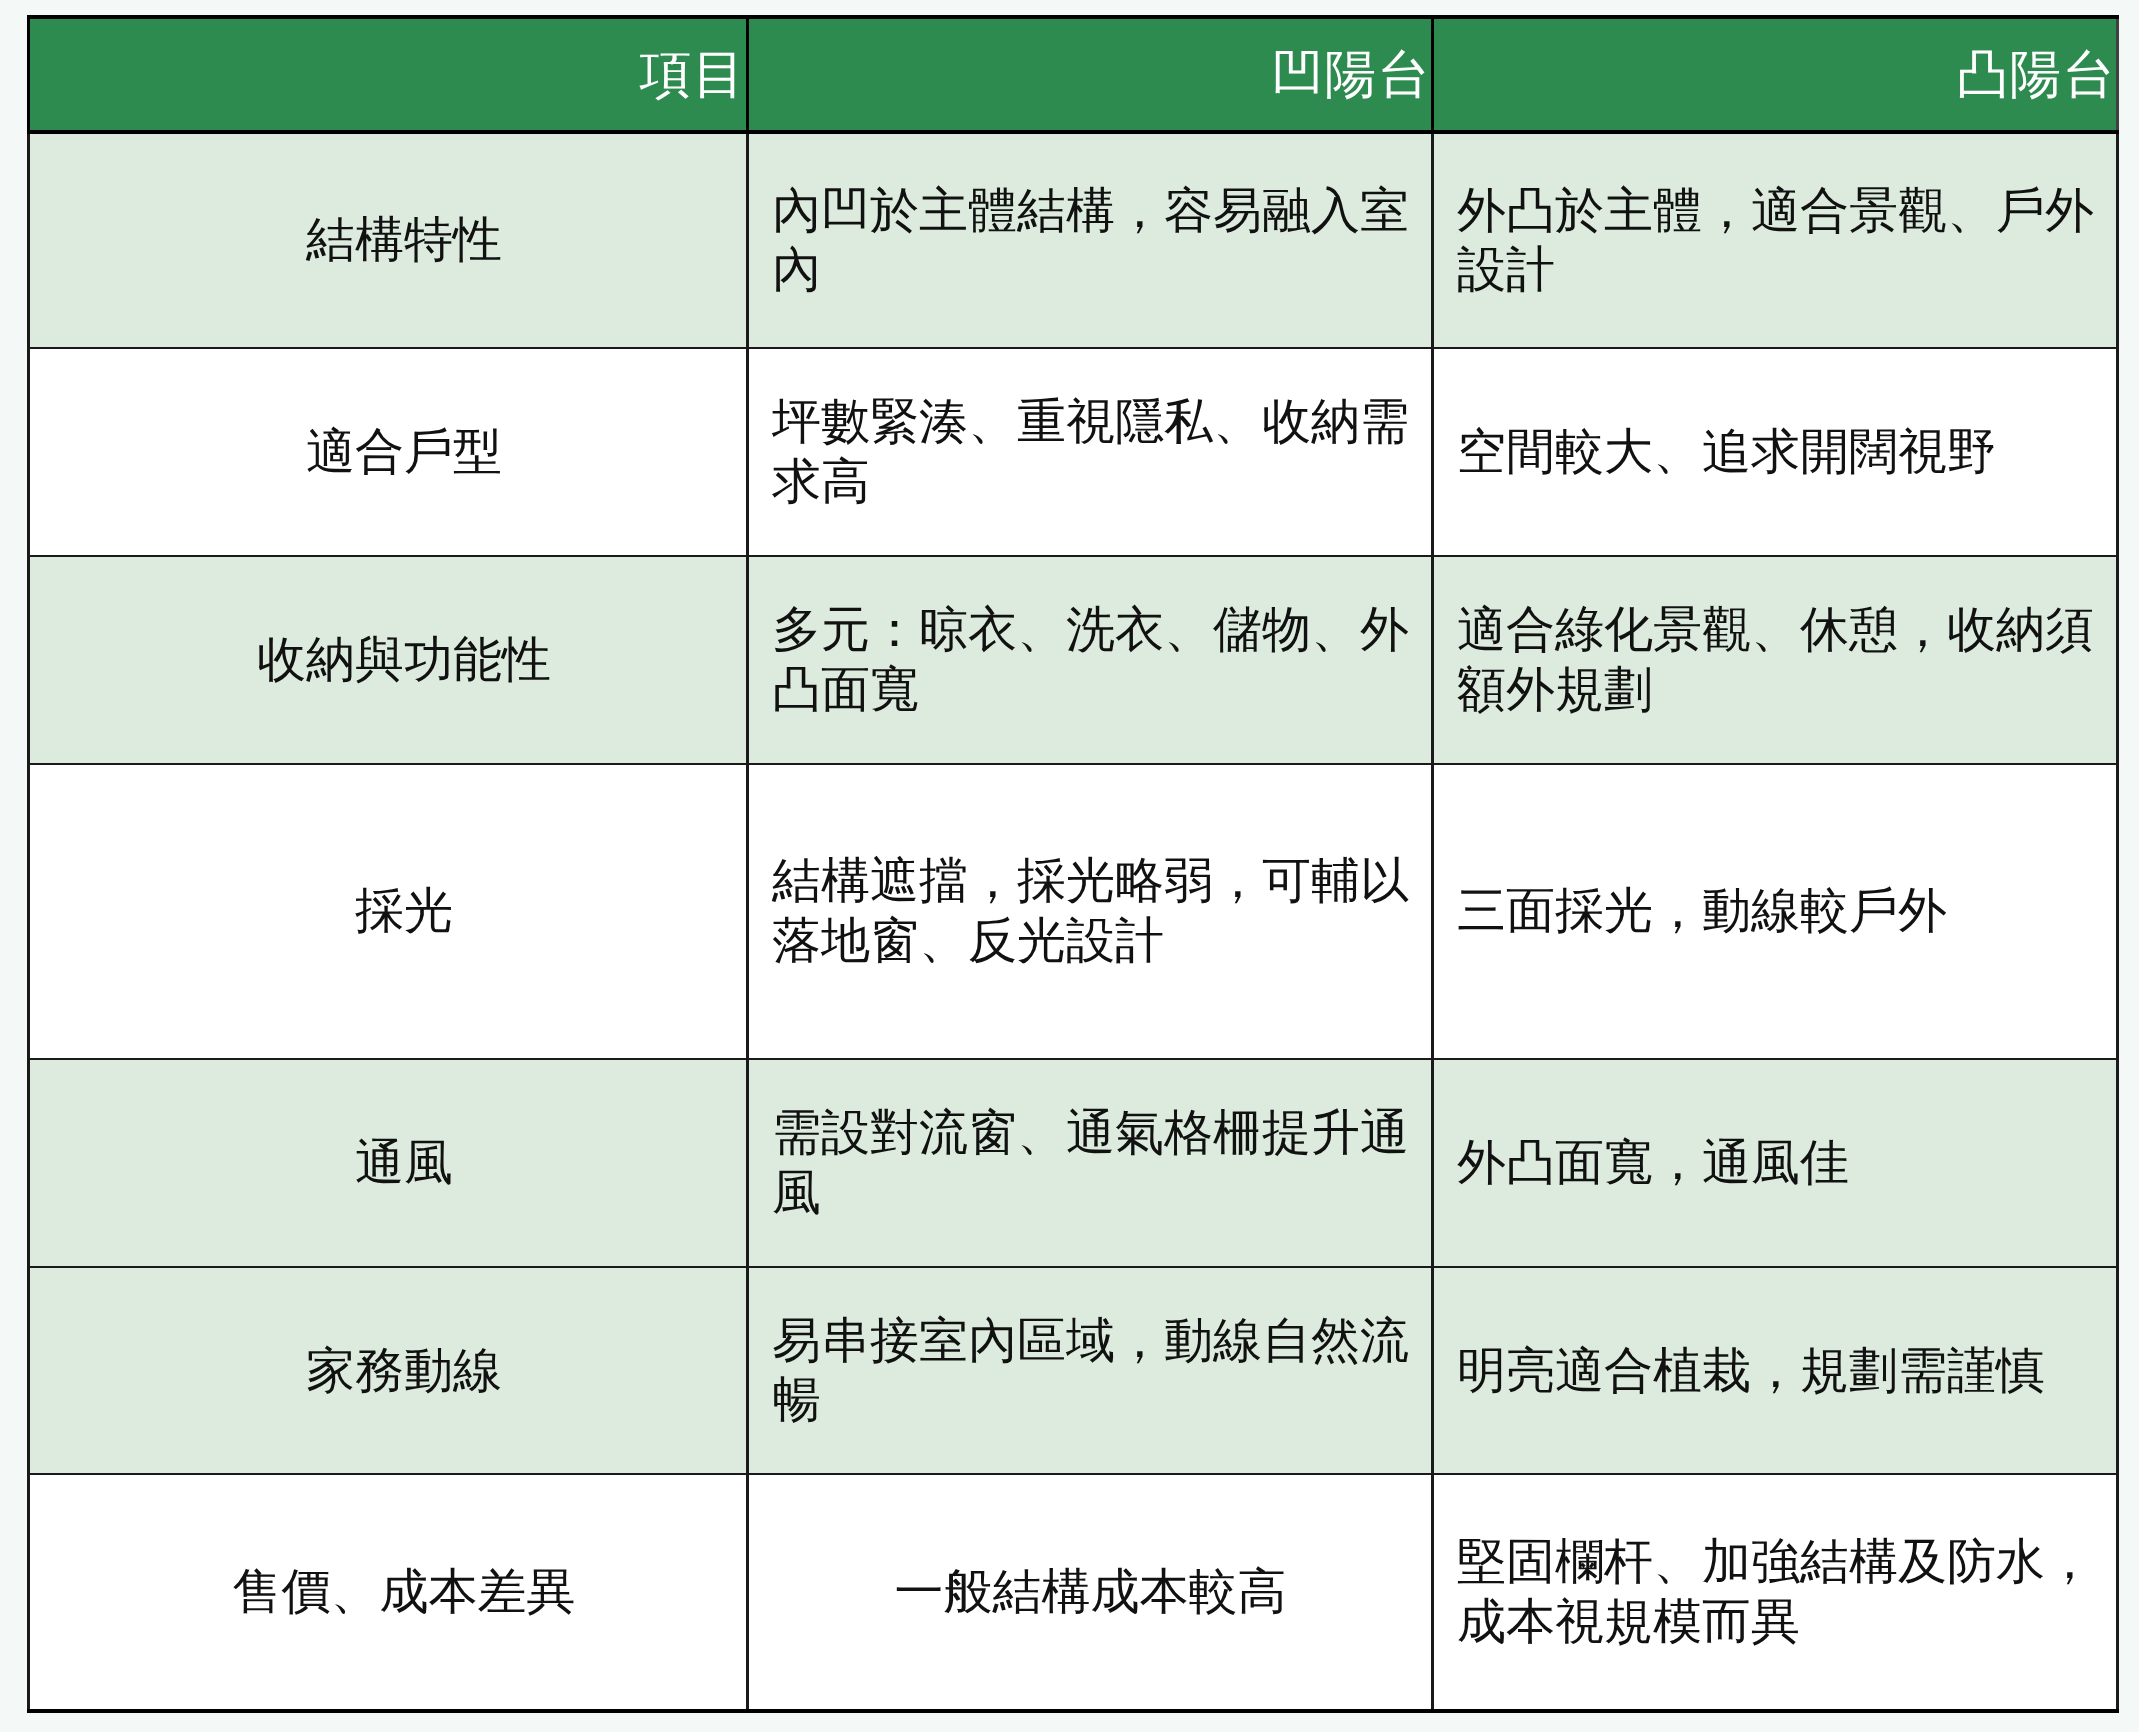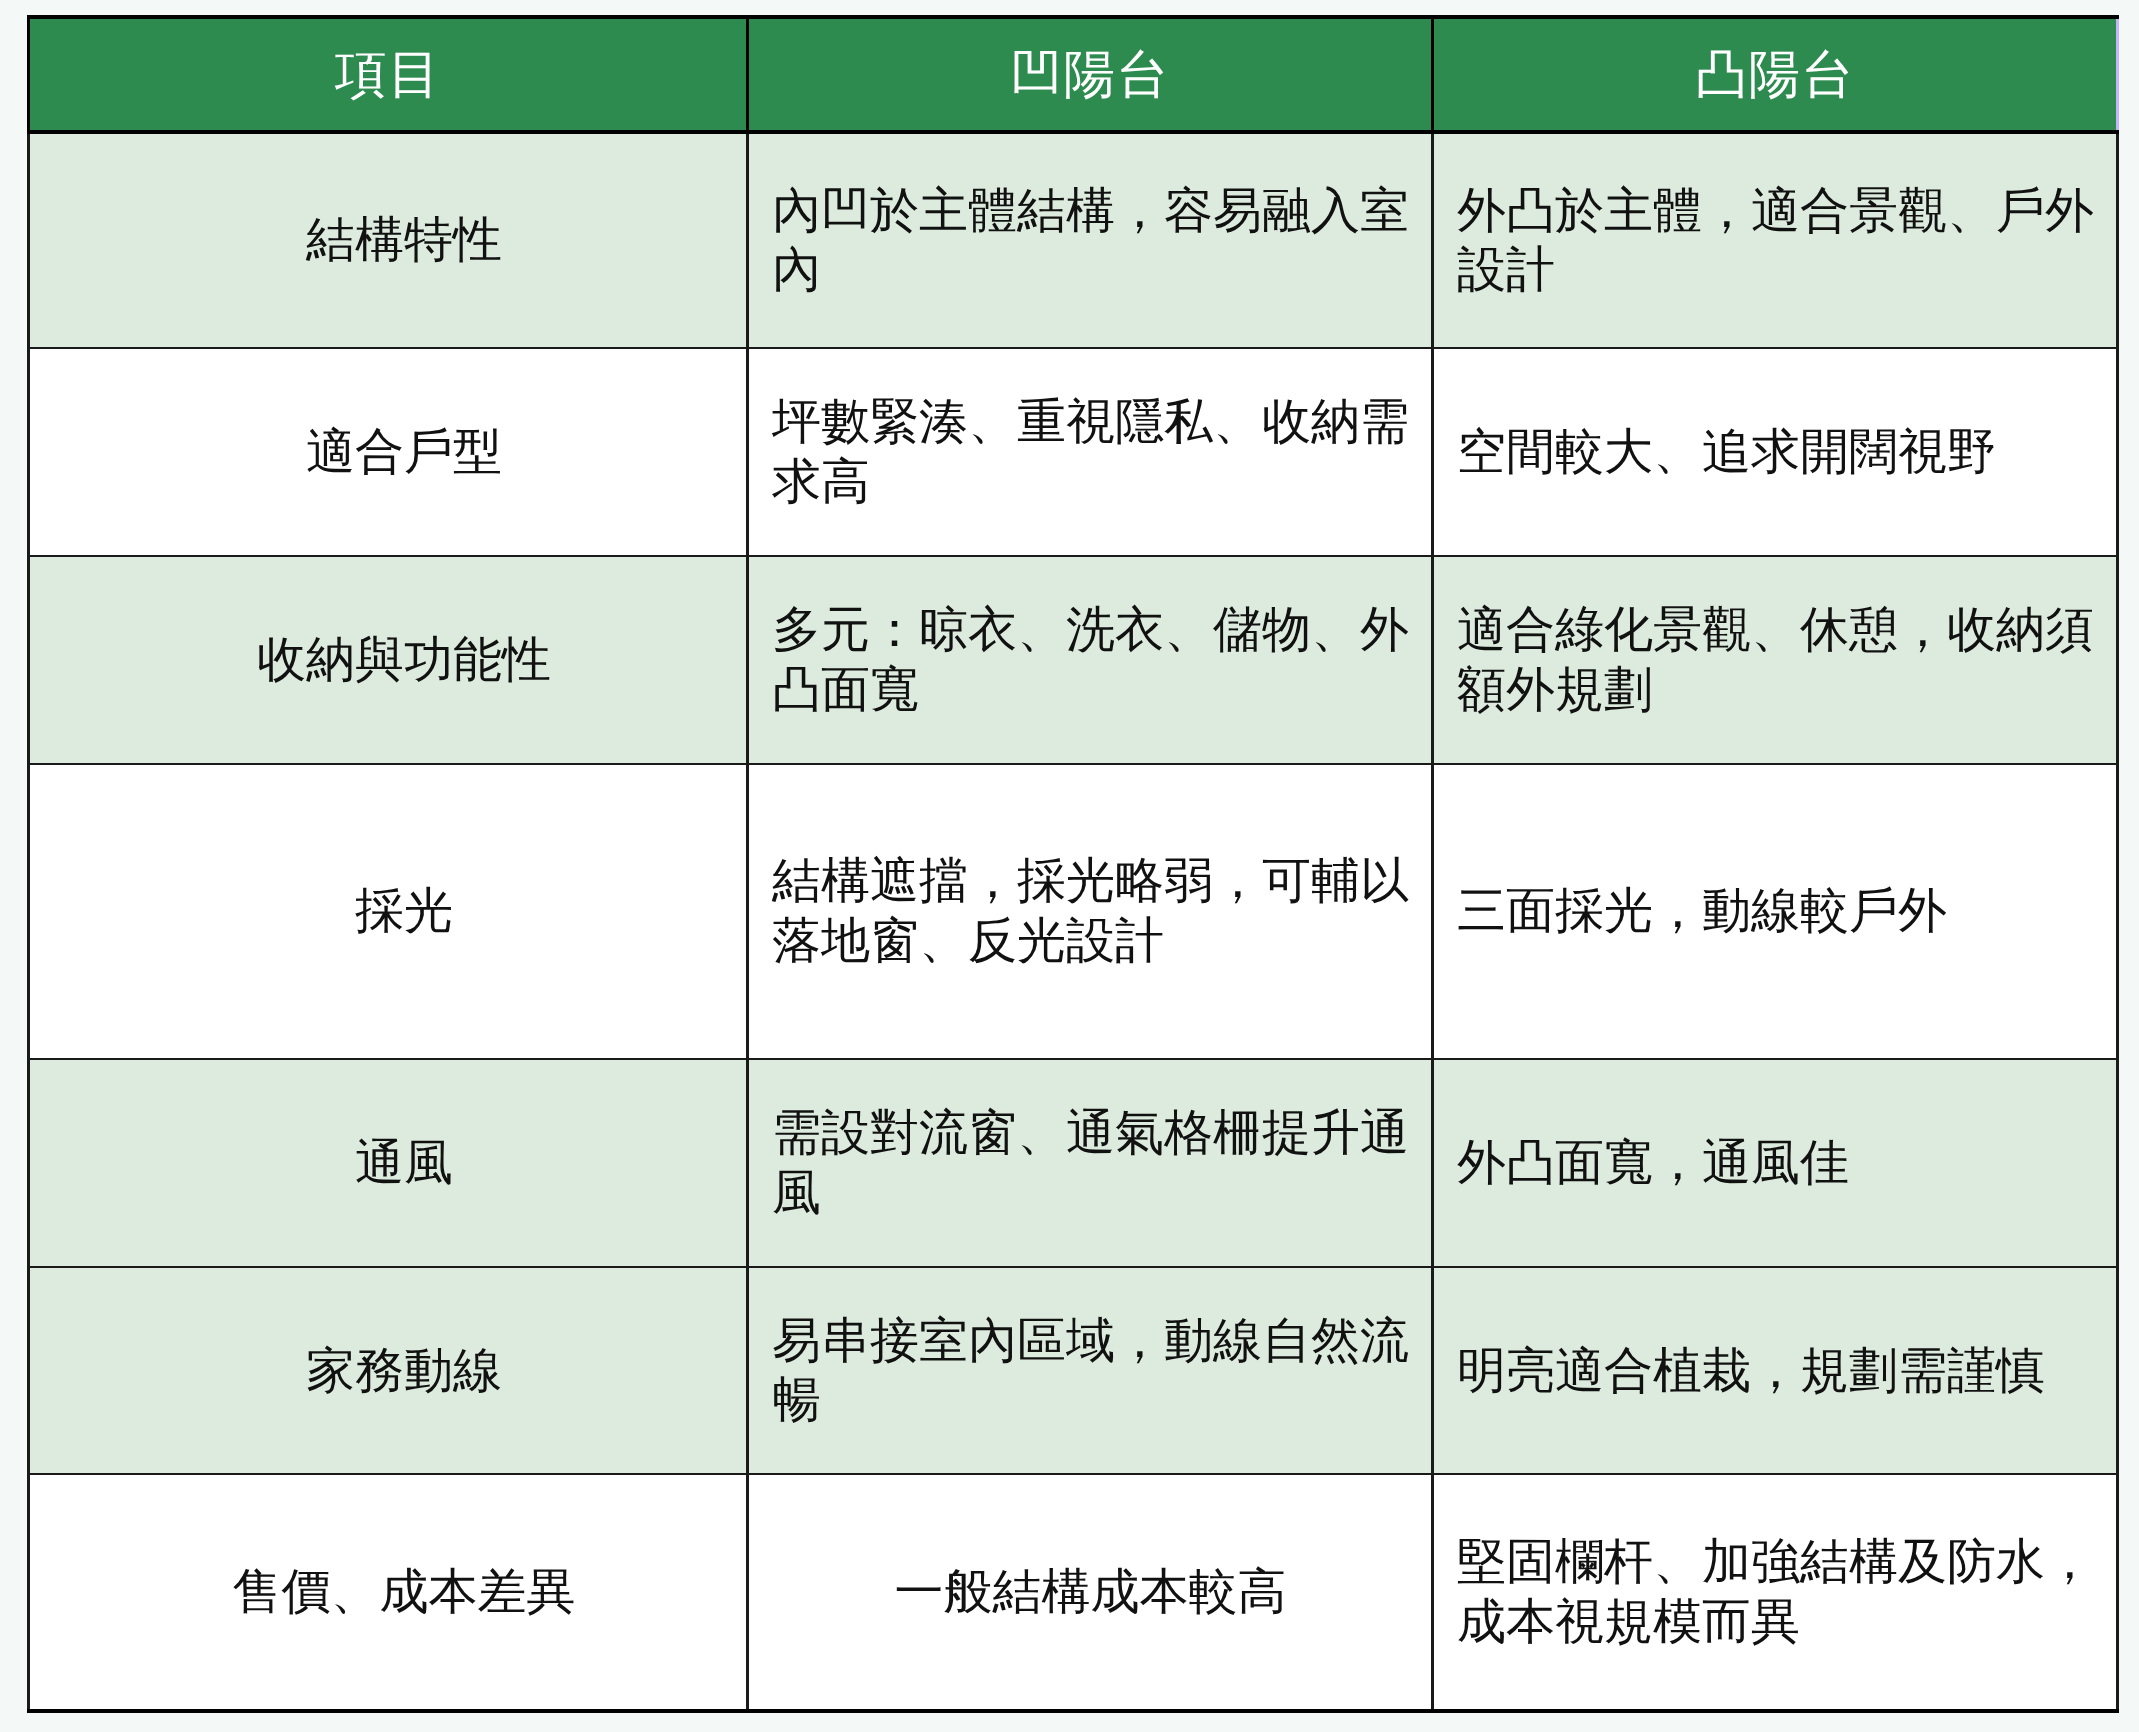--- a/index.html
+++ b/index.html
@@ -35,33 +35,33 @@
 
   table.compare col.c-item  { width: 719px; }
   table.compare col.c-inner { width: 685px; }
   table.compare col.c-outer { width: 685px; }
 
   thead th {
     background: #2E8B4F;
     color: #ffffff;
     font-size: 52px;
     font-weight: 400;
-    text-align: center;
+    text-align: right;
     vertical-align: middle;
     height: 111px;
     padding: 0;
     border-top: 4.3px solid #000000;
     border-bottom: 4.3px solid #000000;
     border-left: 3px solid #000000;
     border-right: 3px solid #000000;
     letter-spacing: 1.2px;
     line-height: 1.1;
   }
   thead th:first-child { border-left: 3px solid #000000; }
-  thead th:last-child  { border-right: 3px solid #c4b5fd; }
+  thead th:last-child  { border-right: 3px solid #404040; }
 
   tbody td {
     font-size: 49px;
     font-weight: 400;
     color: #111111;
     vertical-align: middle;
     padding: 6px 13.4px 6px 20.7px;
     border-left: 3px solid #1a1a1a;
     border-right: 3px solid #1a1a1a;
     border-top: 2.4px solid #1a1a1a;

